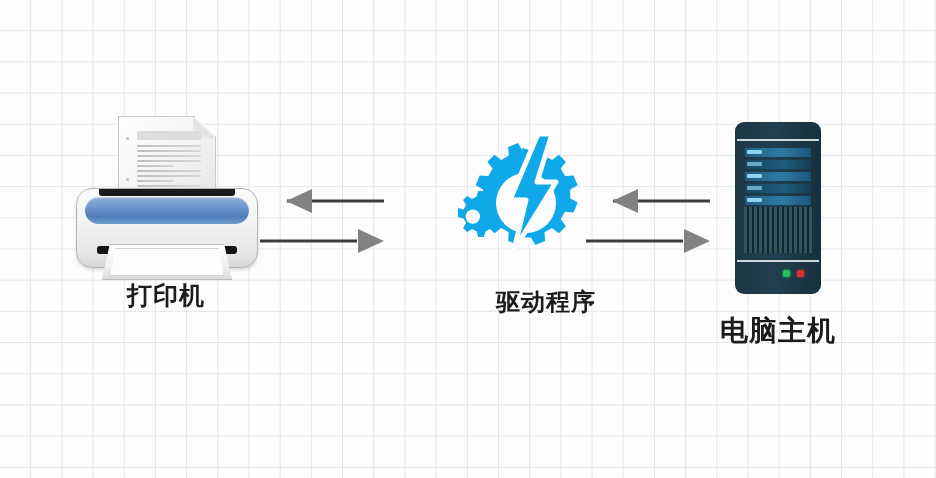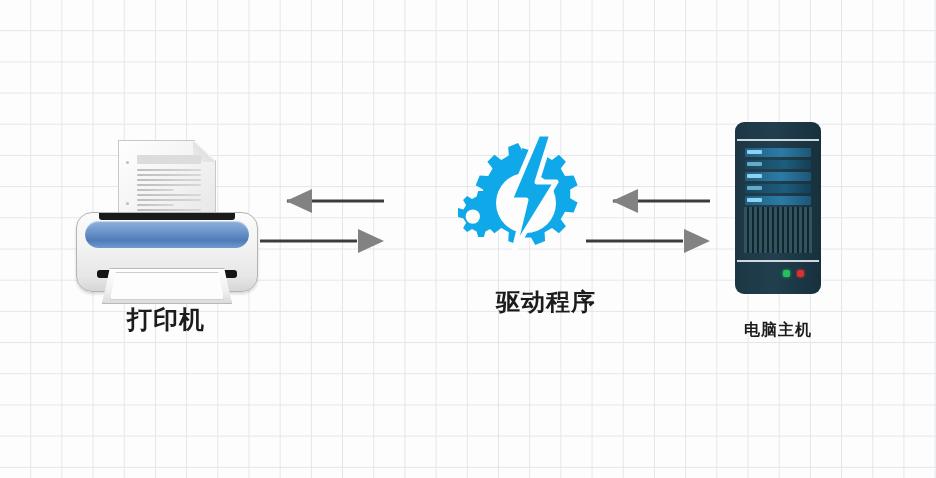--- a/index.html
+++ b/index.html
@@ -35,21 +35,21 @@
     align-items: center;
   }
   .node-label {
     font-weight: bold;
     color: #1c1c1c;
     white-space: nowrap;
     letter-spacing: 1px;
   }
 
   
-  #printer-node { left: 66px; top: 140px; width: 200px; }
+  #printer-node { left: 66px; top: 116px; width: 200px; }
   .printer-art { position: relative; width: 180px; height: 160px; }
 
   .printer-paper {
     position: absolute;
     left: 42px;
     top: 0px;
     width: 96px;
     height: 92px;
     background: linear-gradient(135deg, #ffffff 0%, #f2f2f2 55%, #e4e4e4 100%);
     border: 1px solid #c8c8c8;
@@ -187,21 +187,21 @@
   }
   .vents i {
     width: 3px;
     height: 100%;
     background: #33545f;
   }
   .leds { position: absolute; left: 48px; top: 148px; display: flex; gap: 7px; }
   .led { width: 7px; height: 7px; border-radius: 2px; }
   .led.green { background: #25c05a; box-shadow: 0 0 3px #25c05a; }
   .led.red { background: #d63232; box-shadow: 0 0 3px #d63232; }
-  #computer-node .node-label { font-size: 16px; margin-top: 26px; }
+  #computer-node .node-label { font-size: 28px; margin-top: 18px; }
 
   
   .arrow-svg { position: absolute; overflow: visible; }
   #arrows-left  { left: 252px; top: 180px; }
   #arrows-right { left: 578px; top: 180px; }
 </style>
 </head>
 <body>
 
 <div id="canvas">

